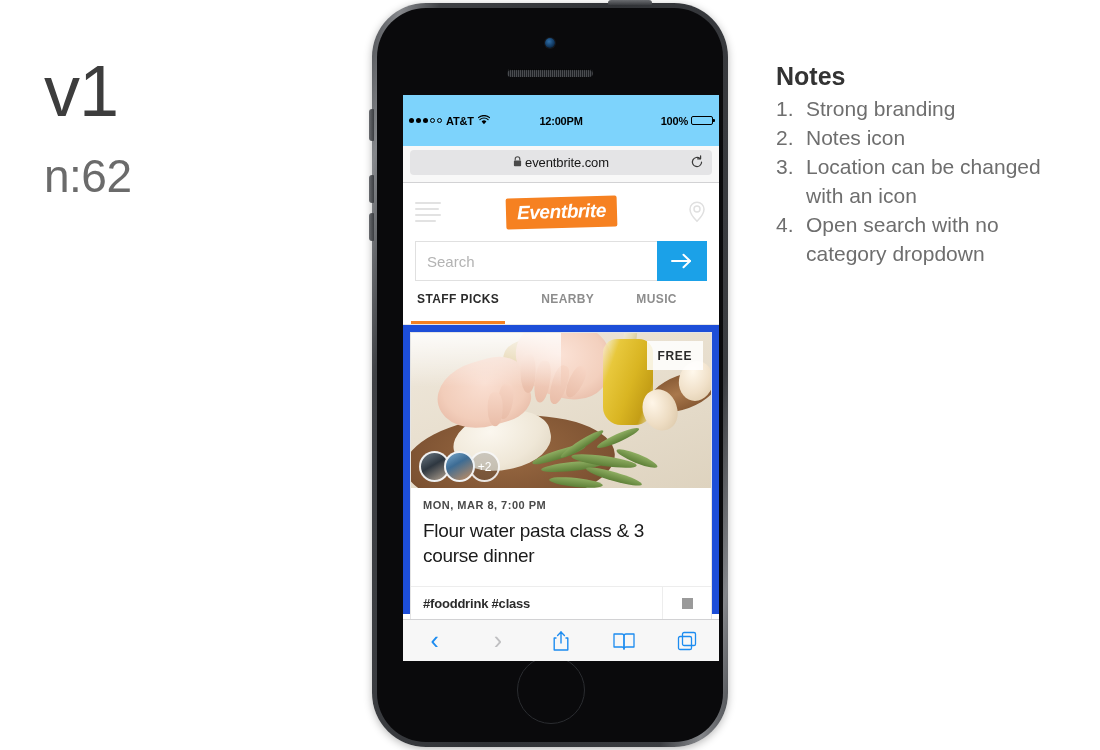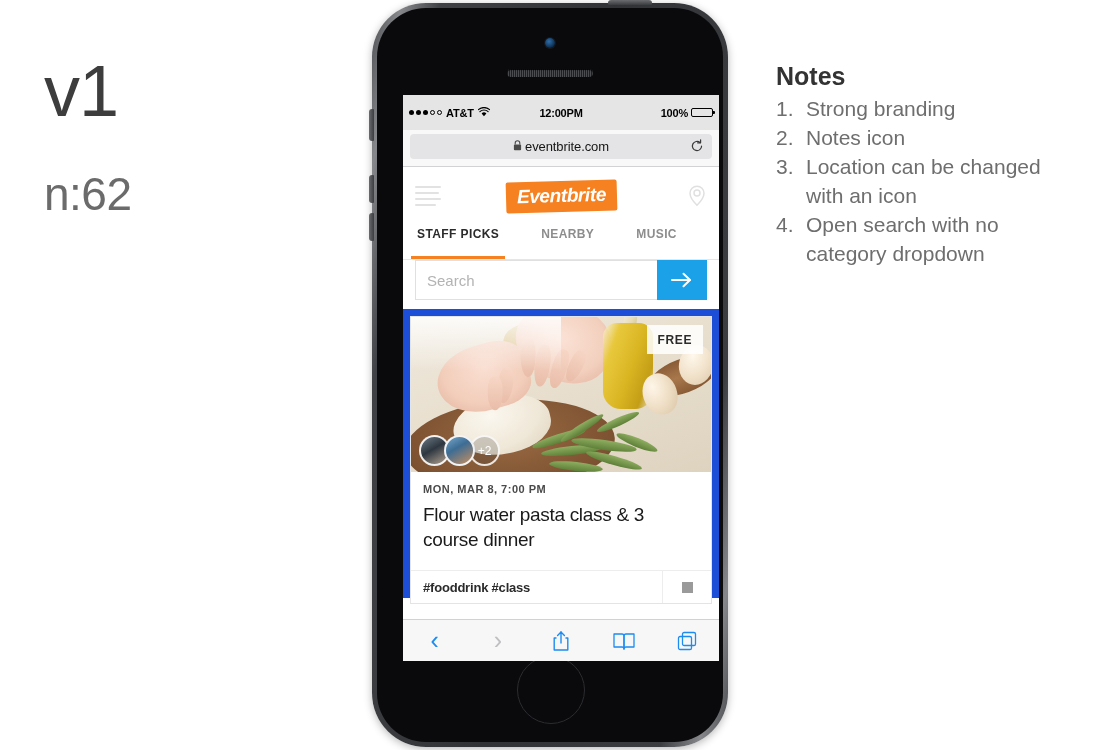--- a/index.html
+++ b/index.html
@@ -28,21 +28,21 @@
     line-height: 86px;
     color: #3d3d3d;
     font-weight: 400;
     letter-spacing: -1px;
   }
   #version-count {
     font-size: 46px;
     line-height: 56px;
     color: #6b6b6b;
     font-weight: 400;
-    margin-top: 32px;
+    margin-top: 14px;
     letter-spacing: -0.5px;
   }
 
   
   #notes-panel {
     position: absolute;
     left: 776px;
     top: 60px;
     width: 280px;
   }
@@ -157,24 +157,24 @@
     top: 87px;
     width: 316px;
     height: 566px;
     background: #ffffff;
     overflow: hidden;
   }
 
   
   #status-bar {
     height: 19px;
-    background: #e5e5e5;
-    display: flex;
-    align-items: center;
-    padding: 8px 6px;
+    background: #7dd3fc;
+    display: flex;
+    align-items: center;
+    padding: 16px 6px;
     font-size: 11px;
     color: #000;
     font-weight: bold;
   }
   #status-left { display: flex; align-items: center; gap: 4px; flex: 1; }
   .signal-dots { display: flex; align-items: center; gap: 2px; }
   .sdot { width: 5px; height: 5px; border-radius: 50%; background: #000; }
   .sdot.empty { background: transparent; border: 1px solid #000; width: 3px; height: 3px; }
   #carrier-name { font-size: 11px; letter-spacing: -0.2px; }
   #wifi-icon { font-size: 11px; line-height: 11px; }
@@ -631,34 +631,34 @@
           </div>
         </div>
         <div id="location-pin-icon">
           <svg width="20" height="24" viewBox="0 0 20 24" aria-hidden="true">
             <path d="M10 2.2 c3.9 0 7 3.1 7 7 c0 5.1 -7 12 -7 12 s-7 -6.9 -7 -12 c0 -3.9 3.1 -7 7 -7 z" fill="none" stroke="#e0e0e0" stroke-width="1.5"></path>
             <circle cx="10" cy="9.1" r="3" fill="none" stroke="#e0e0e0" stroke-width="1.5"></circle>
           </svg>
         </div>
       </div>
 
-      <div id="tab-bar">
-        <div class="tab-item active">STAFF PICKS</div>
-        <div class="tab-item">NEARBY</div>
-        <div class="tab-item">MUSIC</div>
-      </div>
-
       <div id="search-row">
         <input id="search-input" type="text" placeholder="Search" style="">
         <button id="search-submit-button">
           <svg width="26" height="20" viewBox="0 0 26 20" aria-hidden="true">
             <path d="M3 10 H21" stroke="#fff" stroke-width="2" stroke-linecap="round"></path>
             <path d="M14.5 3.8 L21 10 L14.5 16.2" stroke="#fff" stroke-width="2" fill="none" stroke-linecap="round" stroke-linejoin="round"></path>
           </svg>
         </button>
+      </div>
+
+      <div id="tab-bar">
+        <div class="tab-item active">STAFF PICKS</div>
+        <div class="tab-item">NEARBY</div>
+        <div class="tab-item">MUSIC</div>
       </div>
 
       <div id="content-area">
         <div id="event-card">
 
           <div id="event-image">
             <div class="photo-layer" id="ph-board"></div>
             <div class="photo-layer" id="ph-spoon"></div>
             <div class="photo-layer" id="ph-dough2"></div>
             <div class="photo-layer" id="ph-dough"></div>

